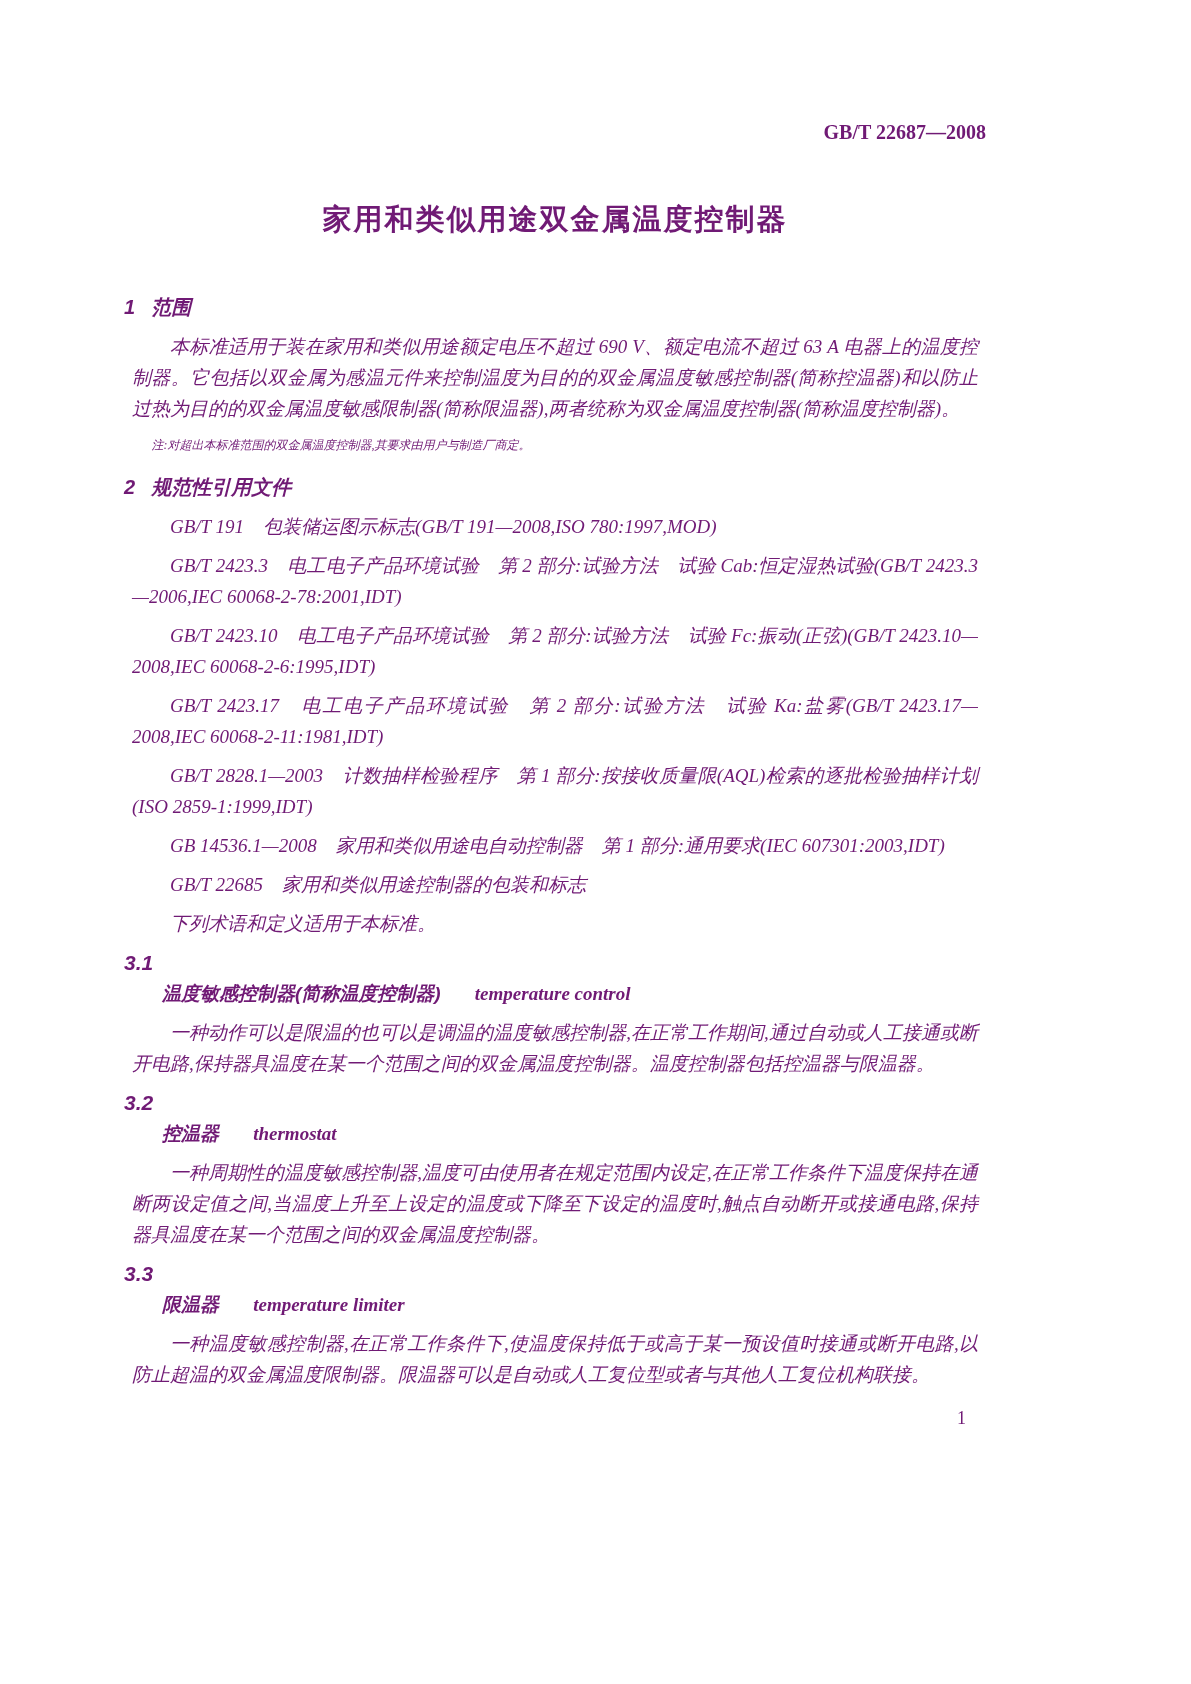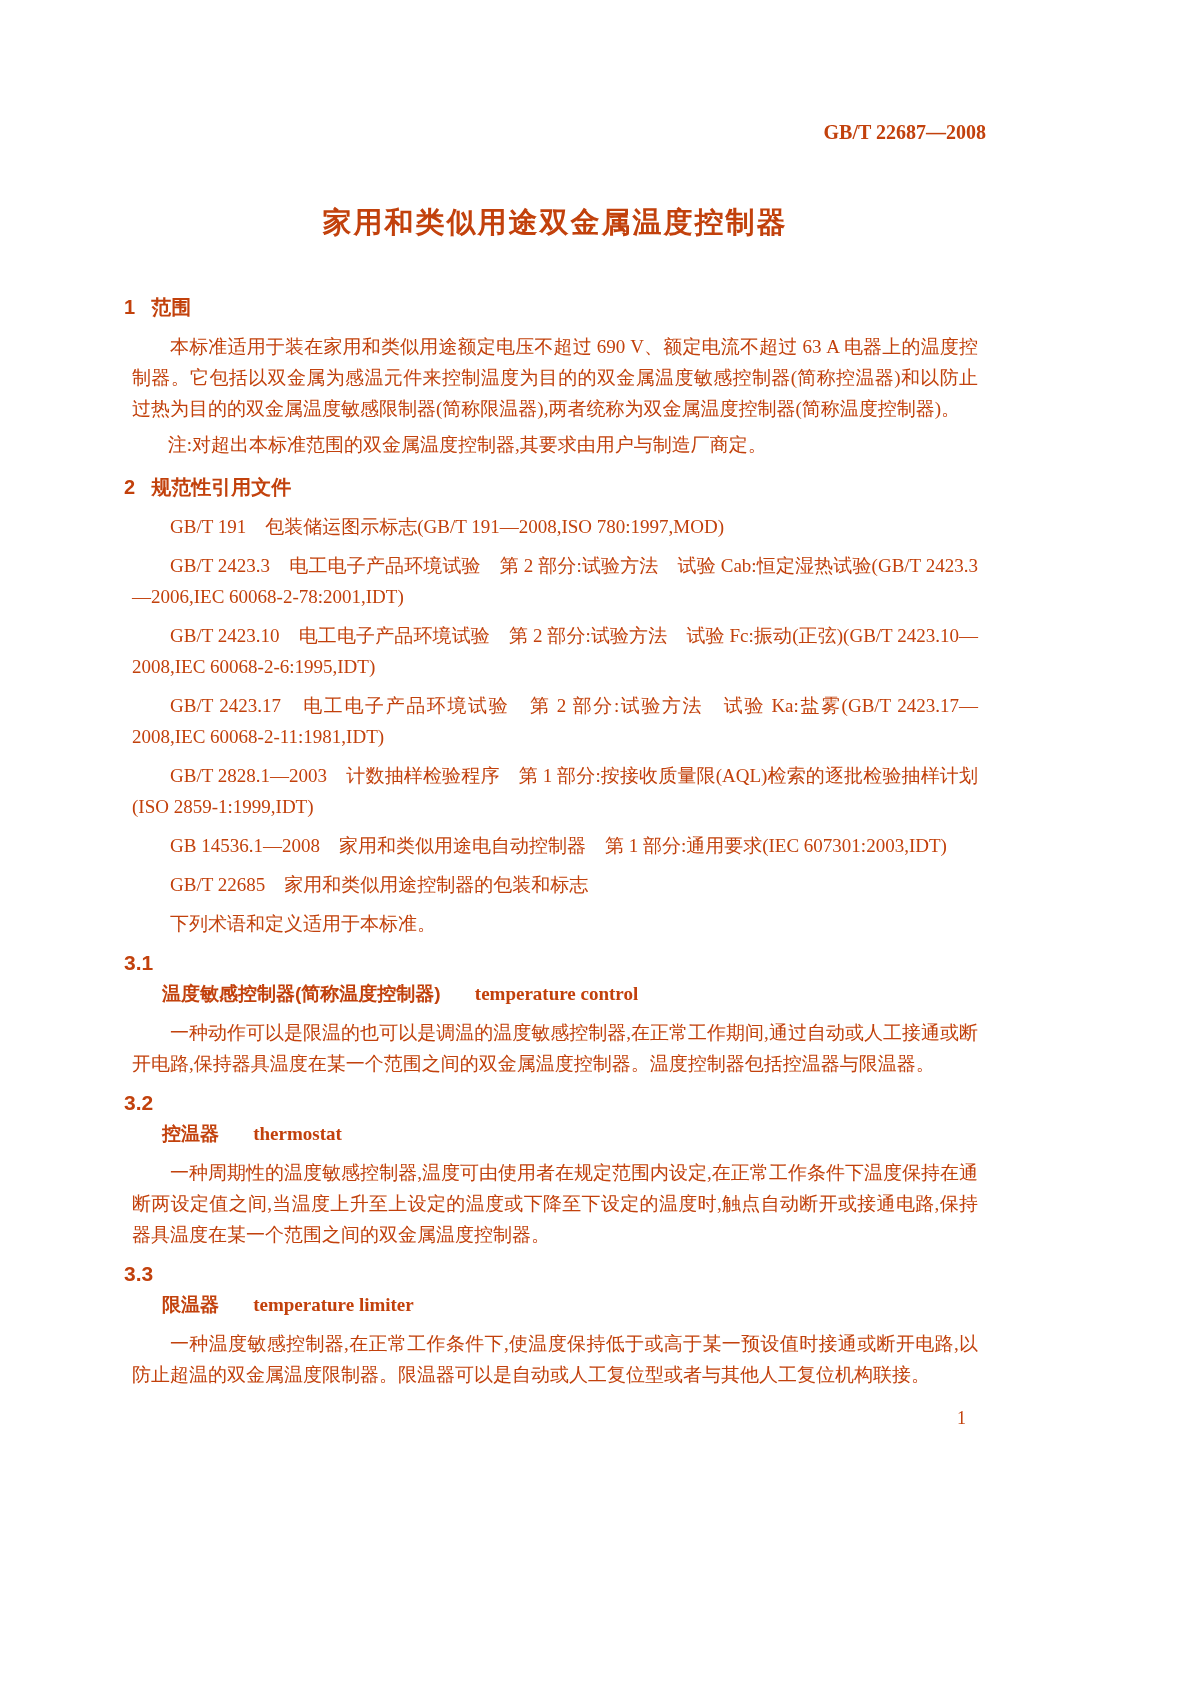--- a/index.html
+++ b/index.html
@@ -8,63 +8,63 @@
     background: #e8e8e8;
   }
   .page {
     position: relative;
     width: 1191px;
     height: 1684px;
     margin: 0 auto;
     background: #ffffff;
     box-sizing: border-box;
     padding: 118px 205px 0 124px;
-    color: #c2410c;
+    color: #701a75;
     font-family: "Liberation Serif", "DejaVu Serif", serif;
     overflow: hidden;
   }
   .doc-header {
     text-align: right;
     font-size: 20px;
     font-weight: bold;
     line-height: 28px;
     font-family: "Liberation Serif", "DejaVu Serif", serif;
   }
   .doc-title {
     margin: 56px 0 0 0;
     text-align: center;
-    font-family: Liberation Serif, serif;
+    font-family: Liberation Mono, monospace;
     font-size: 29px;
     font-weight: bold;
     letter-spacing: 2px;
     line-height: 40px;
   }
   .content {
     margin-top: 50px;
     font-size: 19px;
     line-height: 31px;
     text-align: justify;
   }
-  .blk { margin: 0; }
+  .blk { margin: 0; font-style: italic; }
   .blk-heading {
     font-family: "Liberation Sans", "DejaVu Sans", sans-serif;
     font-size: 20px;
     font-weight: bold;
     margin: 14px 0 8px 0;
     text-align: left;
   }
   .blk-heading:first-child { margin-top: 0; }
   .sec-num { margin-right: 16px; }
   .blk-para, .blk-def, .blk-ref {
     margin: 8px;
     text-indent: 2em;
   }
   .blk-note {
     margin: 2px 0 4px 0;
-    font-size: 19px;
+    font-size: 12px;
     line-height: 26px;
     text-indent: 2.3em;
   }
   .blk-clause {
     font-family: "Liberation Sans", "DejaVu Sans", sans-serif;
     font-size: 21px;
     font-weight: bold;
     margin: 6px 0 0 0;
     text-align: left;
   }

